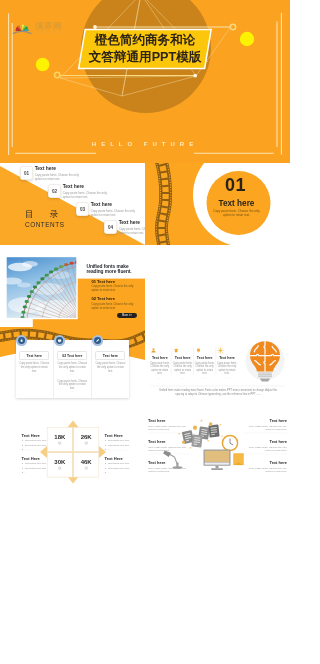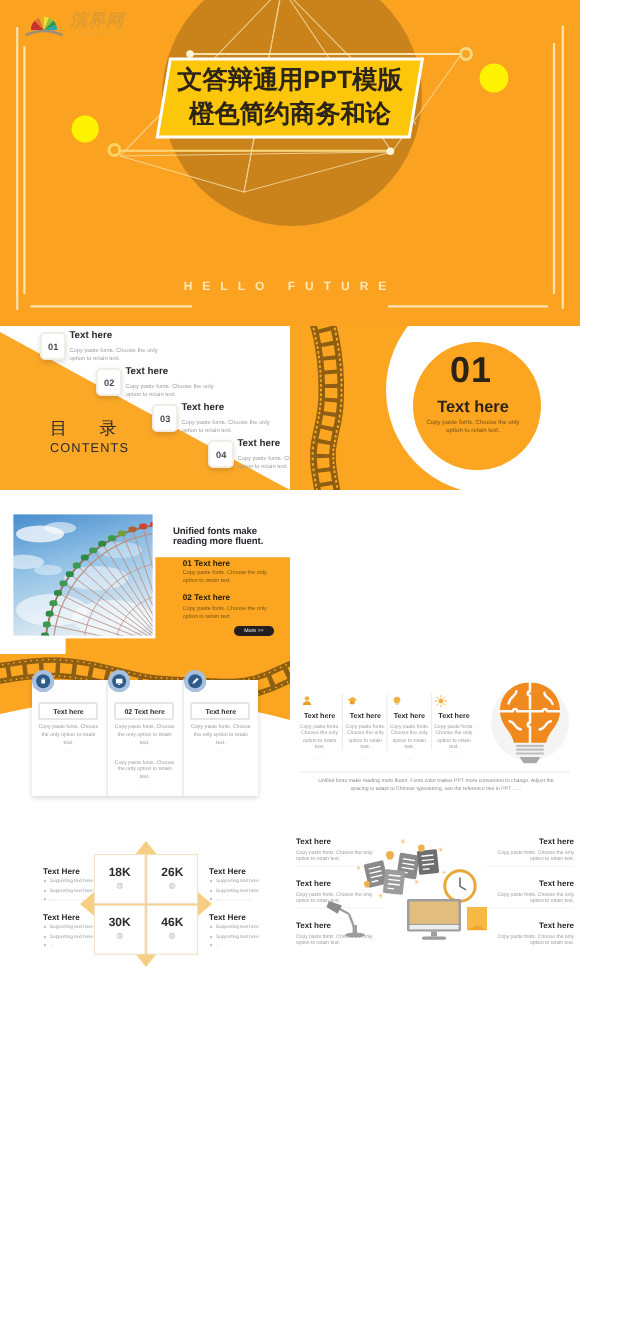--- a/index.html
+++ b/index.html
@@ -86,21 +86,21 @@
   .r1{left:19.9px;top:3.2px;}
   .r2{left:47.9px;top:21.2px;}
   .r3{left:75.9px;top:39.2px;}
   .r4{left:103.9px;top:57.2px;}
 
   .s-cover{left:0;top:0;width:290px;height:163px;}
   .cover-title{position:absolute;left:83px;top:31.5px;width:124px;
     font-size:12.6px;font-weight:bold;color:#2D2418;line-height:17.5px;text-align:center;letter-spacing:0px;}
   .cover-footer{position:absolute;left:0;top:141px;width:290px;text-align:center;
     font-size:6px;letter-spacing:5px;color:#FFE9B8;font-weight:bold;}
-  .logo{position:absolute;left:12px;top:3px;width:54px;height:17px;font-style:italic;}
+  .logo{position:absolute;left:12px;top:19px;width:54px;height:17px;}
   .logo svg{position:absolute;left:0;top:1px;}
   .logo-text{position:absolute;left:23px;top:1.5px;font-size:8.6px;font-weight:bold;color:#DF9B2F;letter-spacing:0.4px;}
   .logo-url{position:absolute;left:24px;top:11.5px;font-size:2.6px;color:#E3A640;letter-spacing:1.1px;}
 
 </style>
 </head>
 <body>
 
 <div class="page">
 
@@ -131,22 +131,22 @@
       <circle cx="247" cy="39" r="7.2" fill="#FDF300"></circle>
       <circle cx="57.2" cy="75" r="2.7" fill="none" stroke="#FCD460" stroke-width="1.5"></circle>
       <circle cx="233" cy="27" r="2.7" fill="none" stroke="#F9D77F" stroke-width="1.5"></circle>
       <circle cx="95" cy="27" r="1.9" fill="#FDF4DC"></circle>
       <circle cx="195.2" cy="75.6" r="1.9" fill="#FDF4DC"></circle>
       <g transform="translate(145,48.5) skewX(-9.5)">
         <rect x="-63" y="-19" width="126" height="39" fill="#FCC60A" stroke="#FFFFFF" stroke-width="1.5"></rect>
       </g>
     </svg>
     <div class="cover-title">
+      <div>橙色简约商务和论</div>
       <div>文答辩通用PPT模版</div>
-      <div>橙色简约商务和论</div>
     </div>
     <div class="cover-footer">HELLO FUTURE</div>
     <div class="logo">
       <svg width="22" height="17" viewBox="0 0 22 17">
         <g transform="translate(10,11)">
           <path d="M0 0 L-6.6 0 A6.6 6.6 0 0 1 -4.67 -4.67 Z" fill="#C6332C"></path>
           <path d="M0 0 L-4.67 -4.67 A6.6 6.6 0 0 1 -2.53 -6.1 Z" fill="#E2722B"></path>
           <path d="M0 0 L-2.53 -6.1 A6.6 6.6 0 0 1 0 -6.6 Z" fill="#EFA92B"></path>
           <path d="M0 0 L0 -6.6 A6.6 6.6 0 0 1 2.53 -6.1 Z" fill="#F2DE3C"></path>
           <path d="M0 0 L2.53 -6.1 A6.6 6.6 0 0 1 4.67 -4.67 Z" fill="#8FC243"></path>

